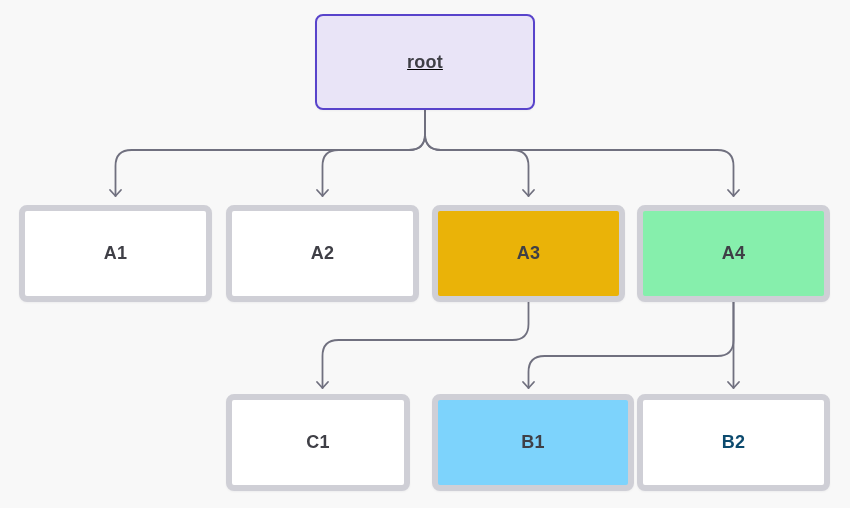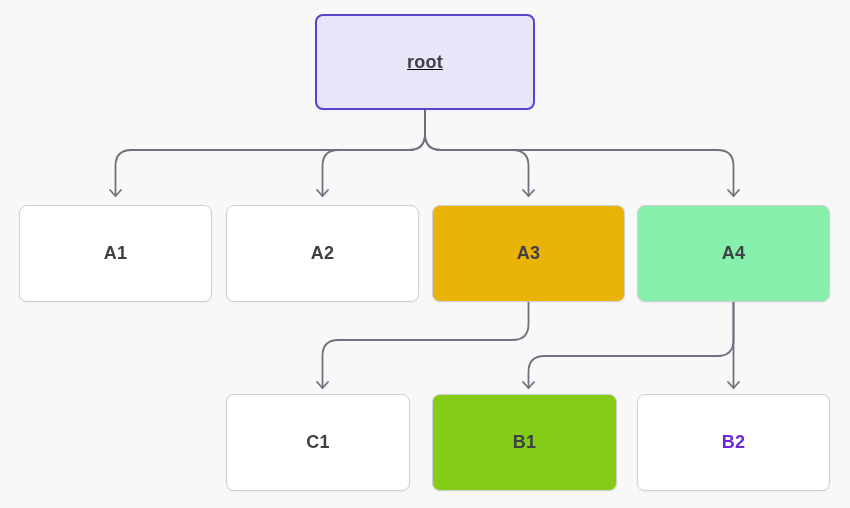--- a/index.html
+++ b/index.html
@@ -18,21 +18,21 @@
     left: 0; top: 0;
     width: 850px; height: 508px;
   }
   .node {
     position: absolute;
     box-sizing: border-box;
     display: flex;
     align-items: center;
     justify-content: center;
     background: #ffffff;
-    border: 1px solid #a16207;
+    border: 6px solid #a16207;
     border-radius: 8px;
     box-shadow: 0 1px 2px rgba(30,30,50,0.05);
     cursor: pointer;
   }
   .node.root {
     border-width: 2px;
   }
   .node-label {
     font-size: 18px;
     font-weight: 600;
@@ -72,20 +72,20 @@
       </div>
       <div class="node" style="left: 432px; top: 205px; width: 193px; height: 97px; background: #eab308; border-color: rgb(207, 207, 214);">
         <span class="node-label" style="color: rgb(63, 63, 70);">A3</span>
       </div>
       <div class="node" style="left: 637px; top: 205px; width: 193px; height: 97px; background: #86efac; border-color: rgb(207, 207, 214);">
         <span class="node-label" style="color: rgb(63, 63, 70);">A4</span>
       </div>
       <div class="node" style="left: 226px; top: 394px; width: 184px; height: 97px; background: rgb(255, 255, 255); border-color: rgb(207, 207, 214);">
         <span class="node-label" style="color: rgb(63, 63, 70);">C1</span>
       </div>
-      <div class="node" style="left: 432px; top: 394px; width: 185px; height: 97px; background: #84cc16; border-color: rgb(207, 207, 214);">
+      <div class="node" style="left: 432px; top: 394px; width: 202px; height: 97px; background: #7dd3fc; border-color: rgb(207, 207, 214);">
         <span class="node-label" style="color: rgb(63, 63, 70);">B1</span>
       </div>
       <div class="node" style="left: 637px; top: 394px; width: 193px; height: 97px; background: rgb(255, 255, 255); border-color: rgb(207, 207, 214);">
-        <span class="node-label" style="color: #6d28d9;">B2</span>
+        <span class="node-label" style="color: #0c4a6e;">B2</span>
       </div>
     </div>
 </div>
 
 </body></html>

